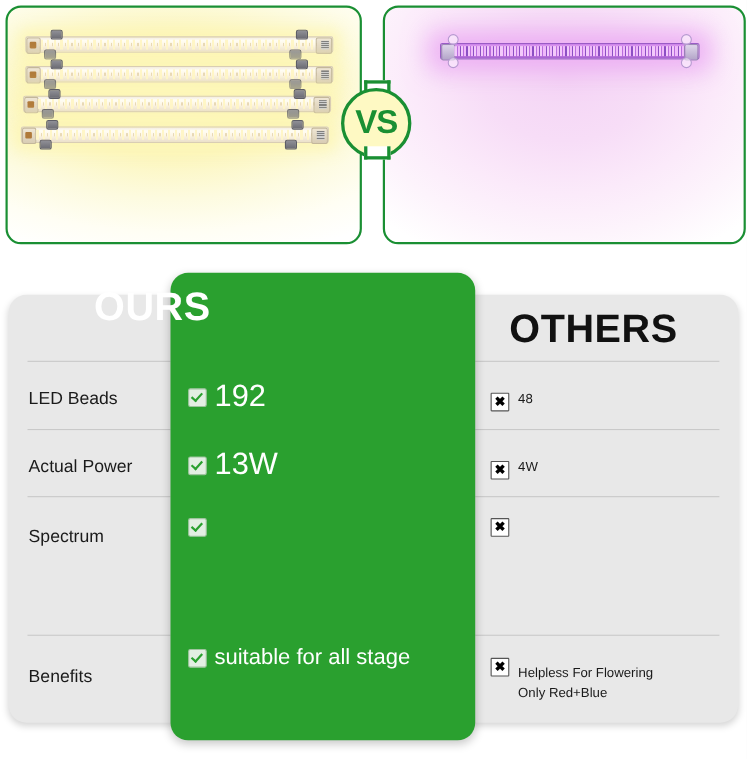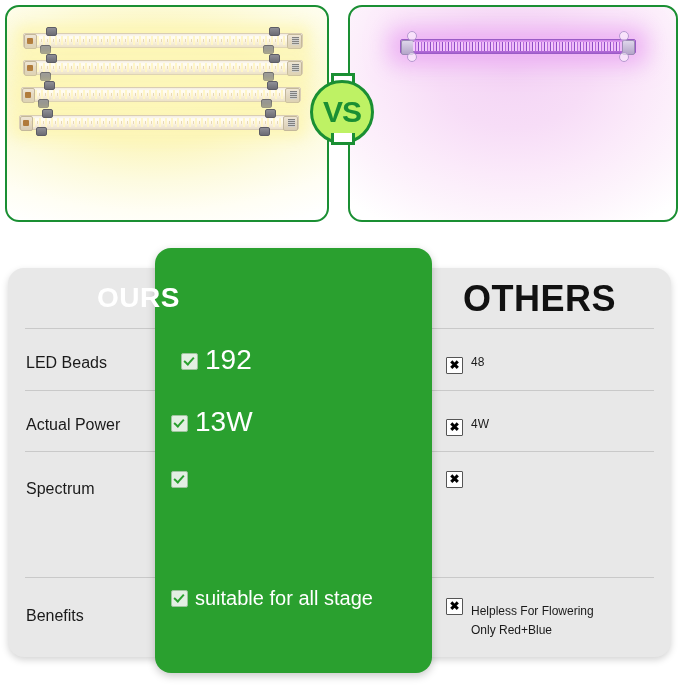--- a/index.html
+++ b/index.html
@@ -102,21 +102,21 @@
     background:rgba(255,255,255,0.55);
   }
 
   
   #vs-badge{
     position:absolute;left:310px;top:80px;width:62px;height:62px;z-index:6;
   }
   #vs-badge .ring{
     position:absolute;left:0;top:0;width:58px;height:58px;
     border:3px solid #1a8f33;border-radius:50%;
-    background:#bef264;
+    background:#fef9c3;
     display:flex;align-items:center;justify-content:center;
   }
   #vs-badge .vs-text{
     color:#1a8f33;font-weight:bold;font-size:30px;letter-spacing:-1px;
     font-family:"Liberation Sans", sans-serif;
   }
   #vs-badge .tab-top,#vs-badge .tab-bot{
     position:absolute;left:21px;width:18px;height:9px;background:#ffffff;
     border-left:3px solid #1a8f33;border-right:3px solid #1a8f33;
   }
@@ -133,22 +133,22 @@
     box-shadow:0 3px 7px rgba(0,0,0,0.17);
   }
   #green-card{
     position:absolute;left:155px;top:12px;width:277px;height:425px;
     background:#2aa02f;border-radius:16px;
     box-shadow:0 3px 9px rgba(0,0,0,0.22);
     z-index:4;
   }
 
   .hdr-ours{
-    position:absolute;left:0;top:46px;width:277px;text-align:center;
-    color:#ffffff;font-size:28px;font-weight:bold;letter-spacing:0.5px;
+    position:absolute;left:0;top:22px;width:277px;text-align:center;
+    color:#ffffff;font-size:36px;font-weight:bold;letter-spacing:0.5px;
   }
   .hdr-others{
     position:absolute;left:463px;top:42px;width:220px;
     color:#111111;font-size:36px;font-weight:bold;letter-spacing:0.5px;
     z-index:2;
   }
 
   
   .sep{
     position:absolute;height:1px;background:#c9c9c9;z-index:1;
@@ -272,21 +272,21 @@
   <div class="sep left" style="top:92px;"></div>
   <div class="sep right" style="top:92px;"></div>
   <div class="sep left" style="top:154px;"></div>
   <div class="sep right" style="top:154px;"></div>
   <div class="sep left" style="top:215px;"></div>
   <div class="sep right" style="top:215px;"></div>
   <div class="sep left" style="top:341px;"></div>
   <div class="sep right" style="top:341px;"></div>
 
   <div class="row-label" style="top:118px;text-align:right;">LED Beads</div>
-  <div class="ours-val" style="left:181px;top:110px;">
+  <div class="ours-val" style="left:171px;top:110px;">
     <span class="chk"></span>
     <span class="vtext">192</span>
   </div>
   <div class="others-val" style="top:117px;">
     <span class="xbox">✖</span>
     <span class="otext">48</span>
   </div>
 
   <div class="row-label" style="top:180px;">Actual Power</div>
   <div class="ours-val" style="left:171px;top:172px;">

